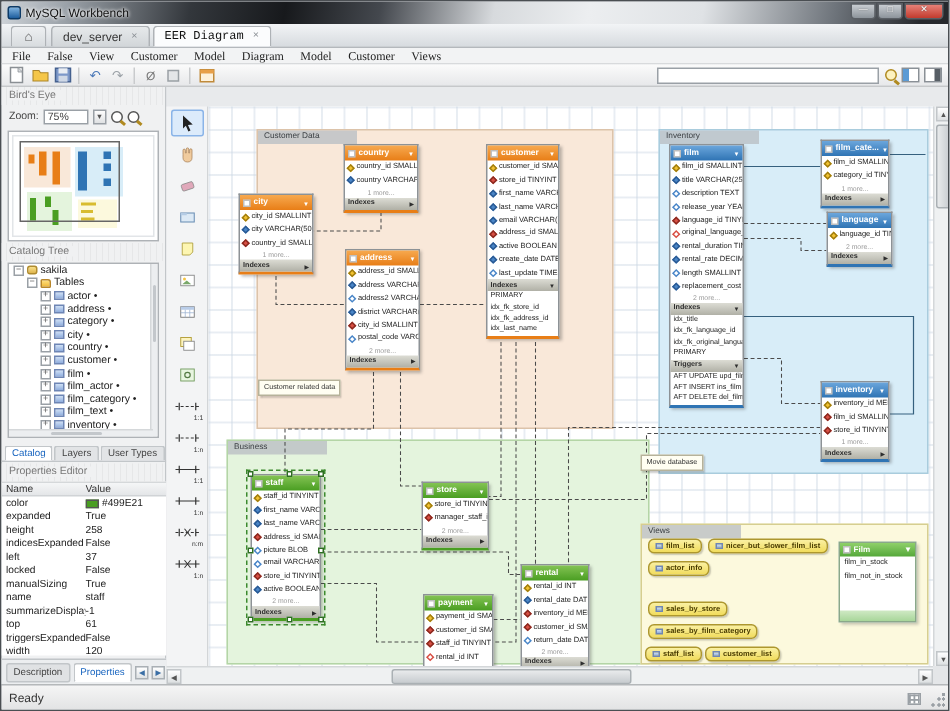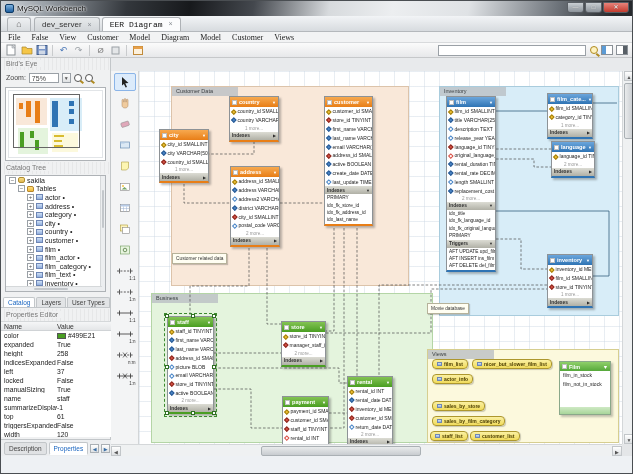--- a/index.html
+++ b/index.html
@@ -1045,13 +1045,18 @@
       <div class="a" style="bottom:0;">▼</div>
     </div>
     <div class="hscroll">
       <div class="a" style="left:0;">◀</div>
       <div class="thumb"></div>
       <div class="a" style="right:0;">▶</div>
     </div>
     <div class="scorner"></div>
   </div>
 
+  <div class="statusbar">
+    <span>Ready</span>
+    <span class="gridico"></span>
+    <span class="grip"></span>
+  </div>
 </div>
 
 </body></html>

